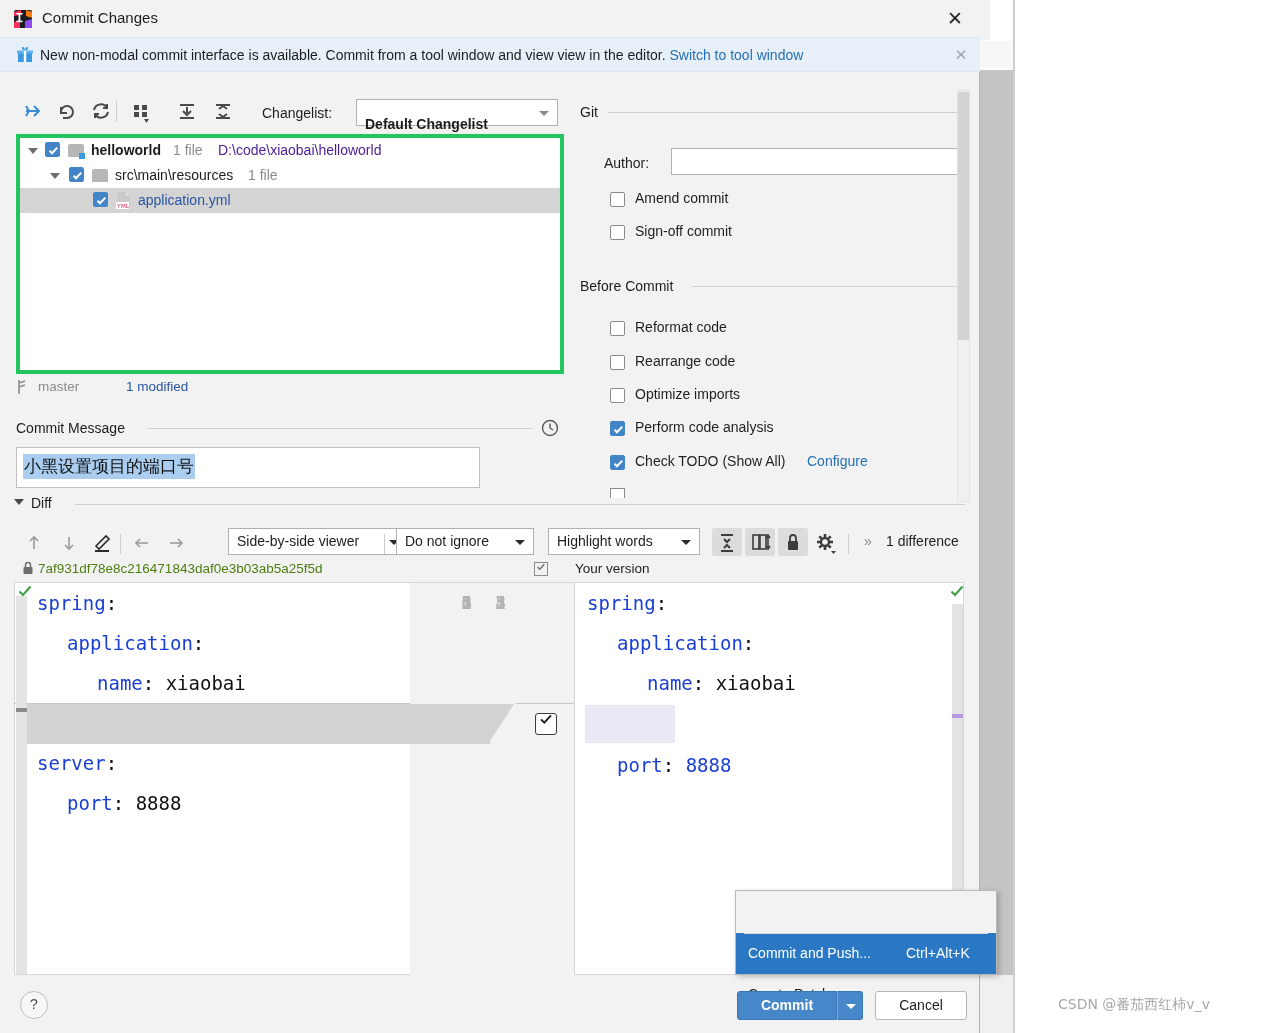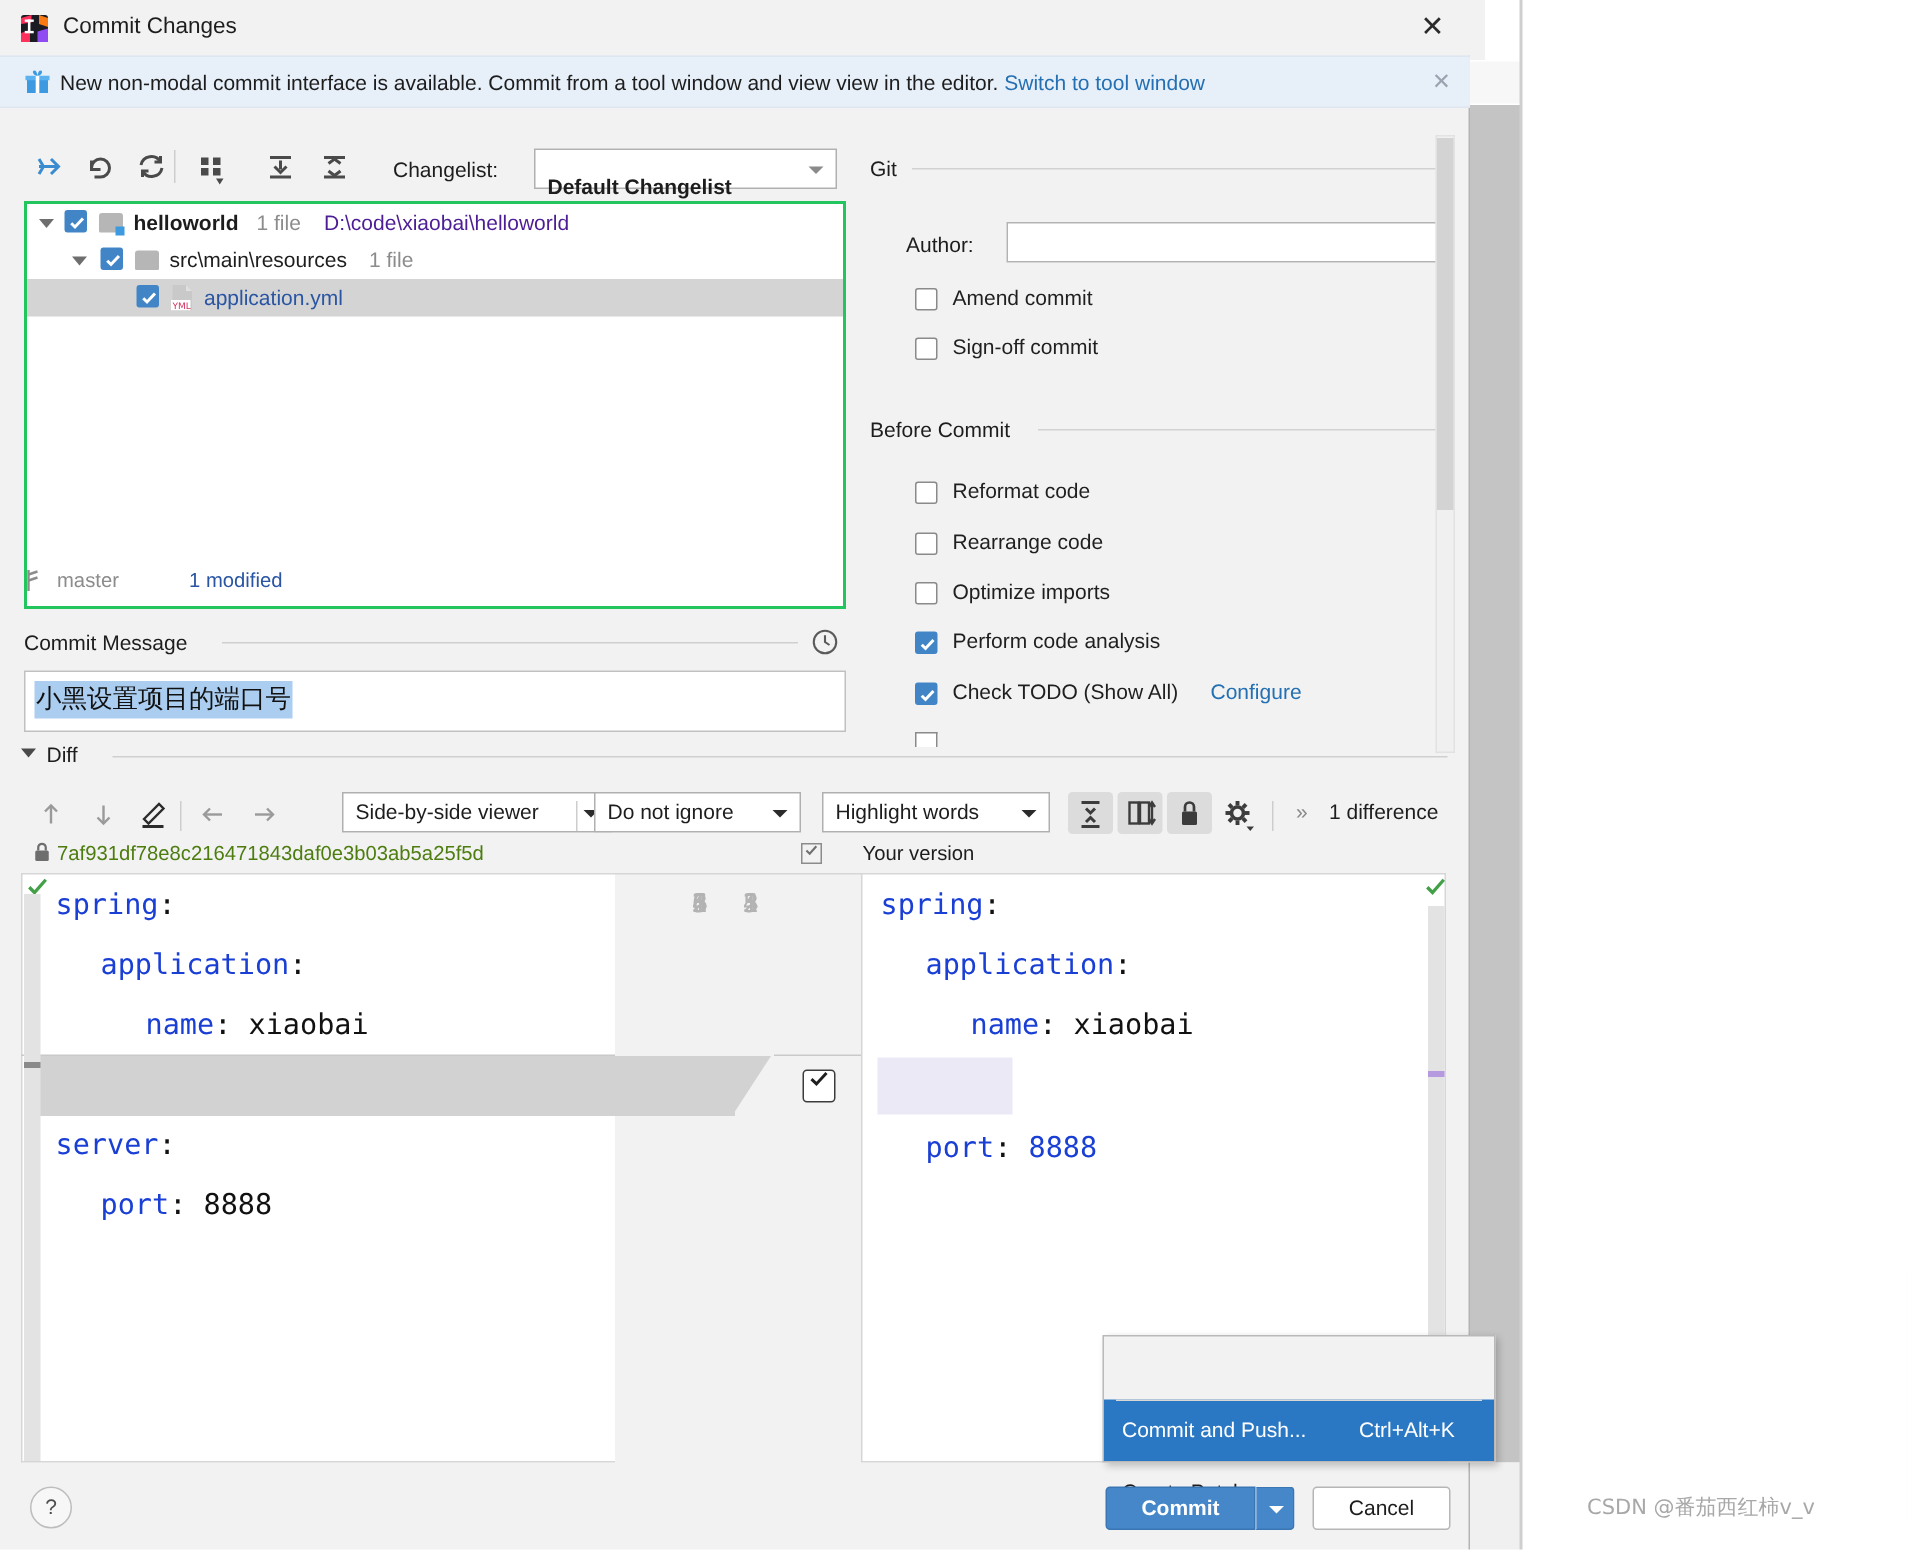--- a/index.html
+++ b/index.html
@@ -35,22 +35,22 @@
   .tb-btn{position:absolute;top:0;width:30px;height:30px;}
   .tb-sep{position:absolute;top:4px;width:1px;height:22px;background:#cdcdcd;}
   #changelist-label{position:absolute;left:262px;top:105px;font-size:14px;color:#1d1d1d;}
   #changelist-combo{position:absolute;left:356px;top:99px;width:202px;height:27px;background:#fff;
                     border:1px solid #b0b0b0;box-sizing:border-box;}
   #changelist-value{position:absolute;left:8px;top:4px;font-size:14px;font-weight:bold;color:#1d1d1d;margin-top:12px;}
   #changelist-arrow{position:absolute;right:8px;top:11px;width:0;height:0;
                     border-left:5px solid transparent;border-right:5px solid transparent;border-top:5px solid #8a8a8a;}
 
   
-  #tree{position:absolute;left:16px;top:134px;width:548px;height:272px;background:#fff;
-        border:2px solid #22c55e;box-sizing:border-box;overflow:hidden;}
+  #tree{position:absolute;left:16px;top:134px;width:548px;height:240px;background:#fff;
+        border:4px solid #22c55e;box-sizing:border-box;overflow:hidden;}
   .tree-row{position:relative;height:25px;line-height:25px;white-space:nowrap;font-size:14px;}
   .tree-row.sel{background:#d4d4d4;}
   .twisty{position:absolute;width:0;height:0;border-left:5px solid transparent;border-right:5px solid transparent;
           border-top:6px solid #6e6e6e;top:10px;}
   .cb{position:absolute;top:4px;width:15px;height:15px;border:1px solid #4285c7;background:#4285c7;
       border-radius:2px;box-sizing:border-box;}
   .cb svg{position:absolute;left:1px;top:1px;}
   .fldr{position:absolute;top:6px;width:16px;height:13px;background:#b6b6b6;border-radius:2px 2px 1px 1px;}
   .fldr.mod::after{content:"";position:absolute;right:-1px;bottom:-2px;width:6px;height:6px;background:#3d9ae0;}
   .ymlicon{position:absolute;top:4px;width:15px;height:17px;}
@@ -62,21 +62,21 @@
   
   #branch-row{position:absolute;left:16px;top:378px;width:400px;height:20px;font-size:13.5px;}
   #branch-icon{position:absolute;left:0;top:1px;width:14px;height:16px;}
   #branch-name{position:absolute;left:22px;top:1px;color:#8c8c8c;}
   #modified-count{position:absolute;left:110px;top:1px;color:#2a55a3;}
 
   
   #cm-label{position:absolute;left:16px;top:420px;font-size:14px;color:#1d1d1d;background:#f2f2f2;padding-right:6px;}
   #cm-rule{position:absolute;left:148px;top:428px;width:384px;height:1px;background:#cfcfcf;}
   #cm-history{position:absolute;left:540px;top:418px;width:20px;height:20px;}
-  #cm-box{position:absolute;left:16px;top:447px;width:548px;height:41px;background:#fff;
+  #cm-box{position:absolute;left:16px;top:447px;width:464px;height:41px;background:#fff;
           border:1px solid #c0c0c0;box-sizing:border-box;}
   #cm-text{position:absolute;left:6px;top:6px;background:#aacdf0;color:#111;font-size:17px;line-height:25px;
            font-family:"DejaVu Sans",sans-serif;padding:0 1px;}
 
   
   #diff-toggle{position:absolute;left:14px;top:499px;width:0;height:0;border-left:5px solid transparent;
                border-right:5px solid transparent;border-top:6px solid #4a4a4a;}
   #diff-label{position:absolute;left:31px;top:495px;font-size:14px;color:#1d1d1d;}
   #diff-rule{position:absolute;left:75px;top:504px;width:890px;height:1px;background:#cfcfcf;}
 

